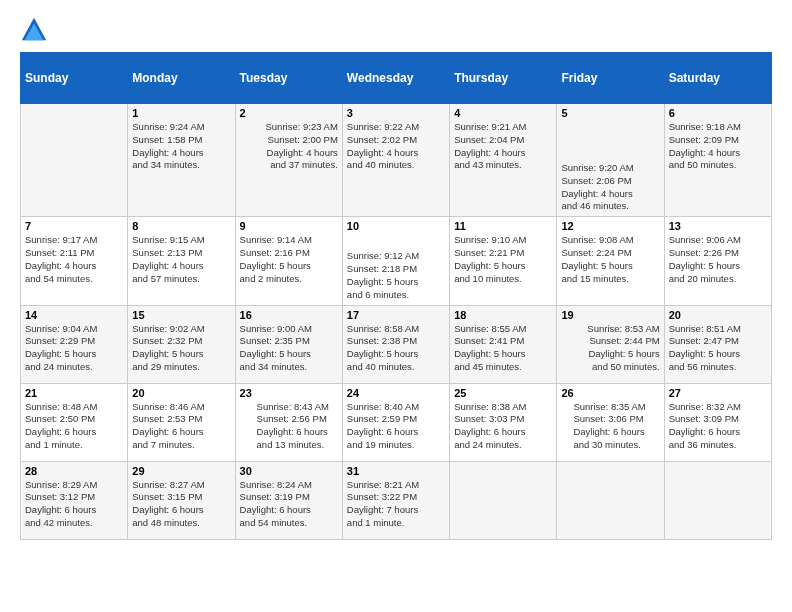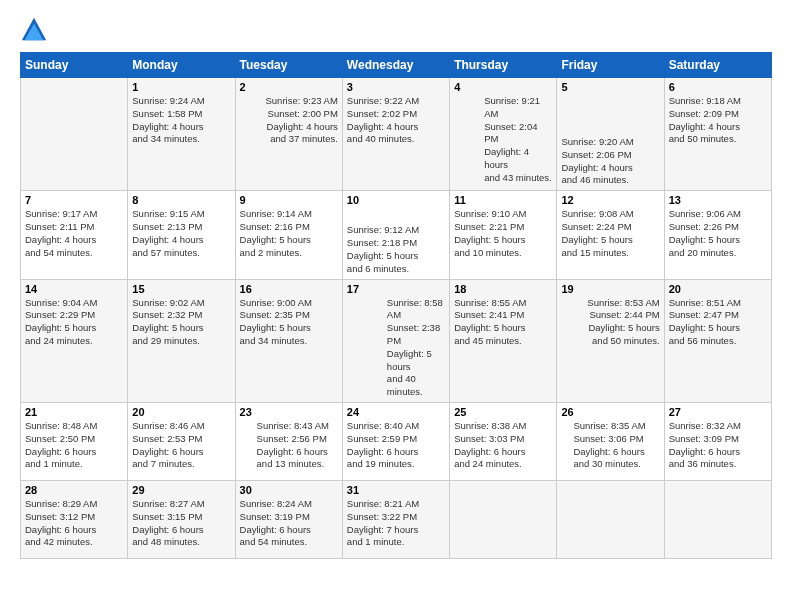--- a/index.html
+++ b/index.html
@@ -57,21 +57,21 @@
       color: #444;
     }
     table {
       width: 100%;
       border-collapse: collapse;
       font-size: 10.5px;
     }
     thead tr th {
       background-color: #1565c0;
       color: #fff;
-      padding: 5px 4px;
+      padding: 18px 4px;
       text-align: left;
       font-size: 12px;
       font-weight: bold;
       border: 1px solid #1565c0;
     }
     tbody tr td {
       border: 1px solid #ccc;
       vertical-align: top;
       padding: 3px 4px;
       height: 78px;
@@ -150,21 +150,21 @@
           </td>
           <td>
             <span class="day-num">3</span>
             <div class="day-info" style="white-space: pre-line;">Sunrise: 9:22 AM
 Sunset: 2:02 PM
 Daylight: 4 hours
 and 40 minutes.</div>
           </td>
           <td>
             <span class="day-num">4</span>
-            <div class="day-info" style="white-space: pre-line; margin-left: 30px;">Sunrise: 9:21 AM
+            <div class="day-info" style="white-space: pre-line;">Sunrise: 9:21 AM
 Sunset: 2:04 PM
 Daylight: 4 hours
 and 43 minutes.</div>
           </td>
           <td>
             <span class="day-num">5</span>
             <div class="day-info" style="white-space: pre-line; margin-top: 43px;">Sunrise: 9:20 AM
 Sunset: 2:06 PM
 Daylight: 4 hours
 and 46 minutes.</div>
@@ -245,21 +245,21 @@
           </td>
           <td>
             <span class="day-num">16</span>
             <div class="day-info" style="white-space: pre-line;">Sunrise: 9:00 AM
 Sunset: 2:35 PM
 Daylight: 5 hours
 and 34 minutes.</div>
           </td>
           <td>
             <span class="day-num">17</span>
-            <div class="day-info" style="white-space: pre-line; margin-left: 40px;">Sunrise: 8:58 AM
+            <div class="day-info" style="white-space: pre-line;">Sunrise: 8:58 AM
 Sunset: 2:38 PM
 Daylight: 5 hours
 and 40 minutes.</div>
           </td>
           <td>
             <span class="day-num">18</span>
             <div class="day-info" style="white-space: pre-line;">Sunrise: 8:55 AM
 Sunset: 2:41 PM
 Daylight: 5 hours
 and 45 minutes.</div>

